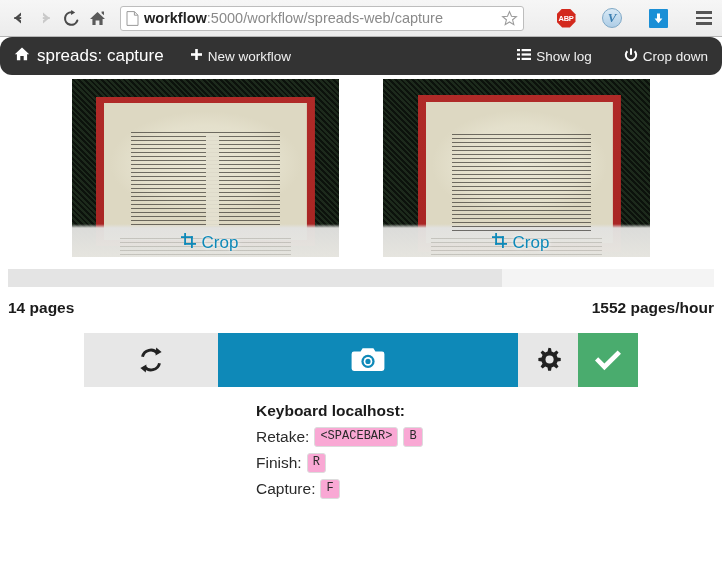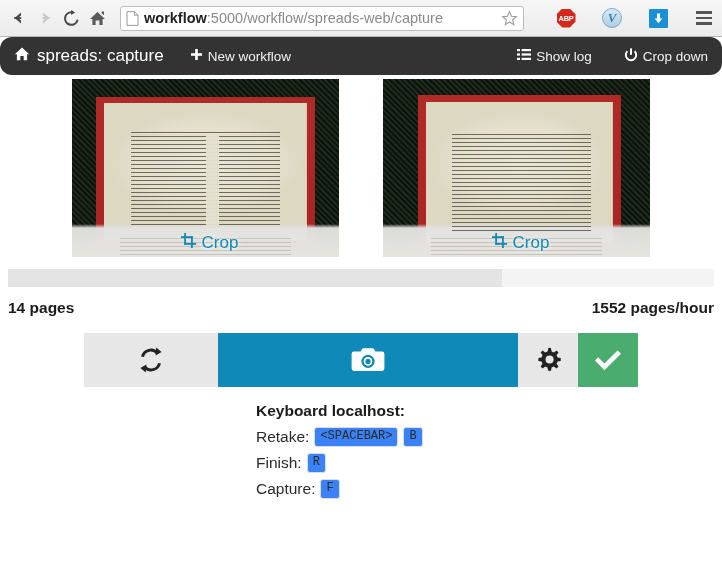--- a/index.html
+++ b/index.html
@@ -255,21 +255,21 @@
     font-size: 15.5px;
     color: #2a2a2a;
     line-height: 1.55;
   }
   .sc-title { font-weight: bold; color: #1b1b1b; }
   .sc-row { display: flex; align-items: center; gap: 5px; margin-top: 2px; }
   kbd {
     display: inline-block;
     font-family: "Liberation Mono", monospace;
     font-size: 12px;
-    background: #3b82f6;
+    background: #f9a8d4;
     border: 1px solid #dcdcdc;
     border-radius: 3px;
     padding: 2px 5px;
     color: #2a2a2a;
     line-height: 1.1;
   }
 </style>
 </head>
 <body>
 

